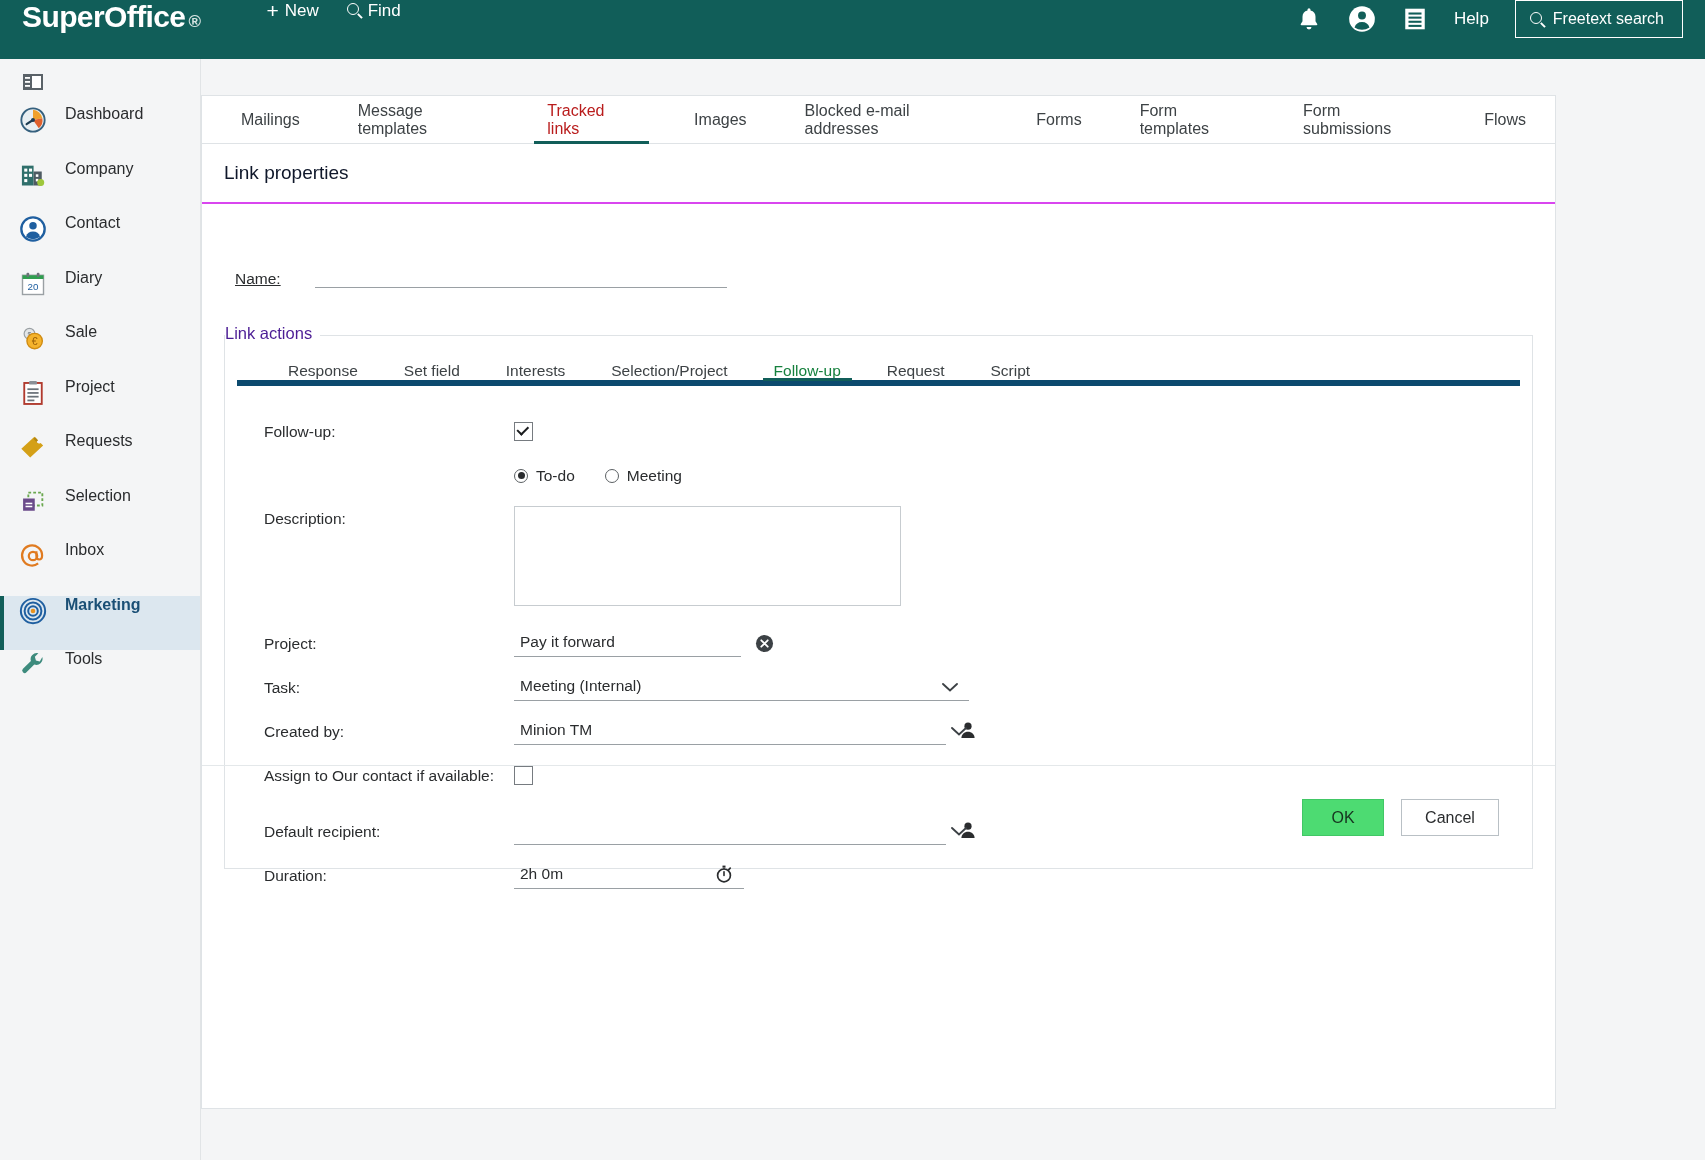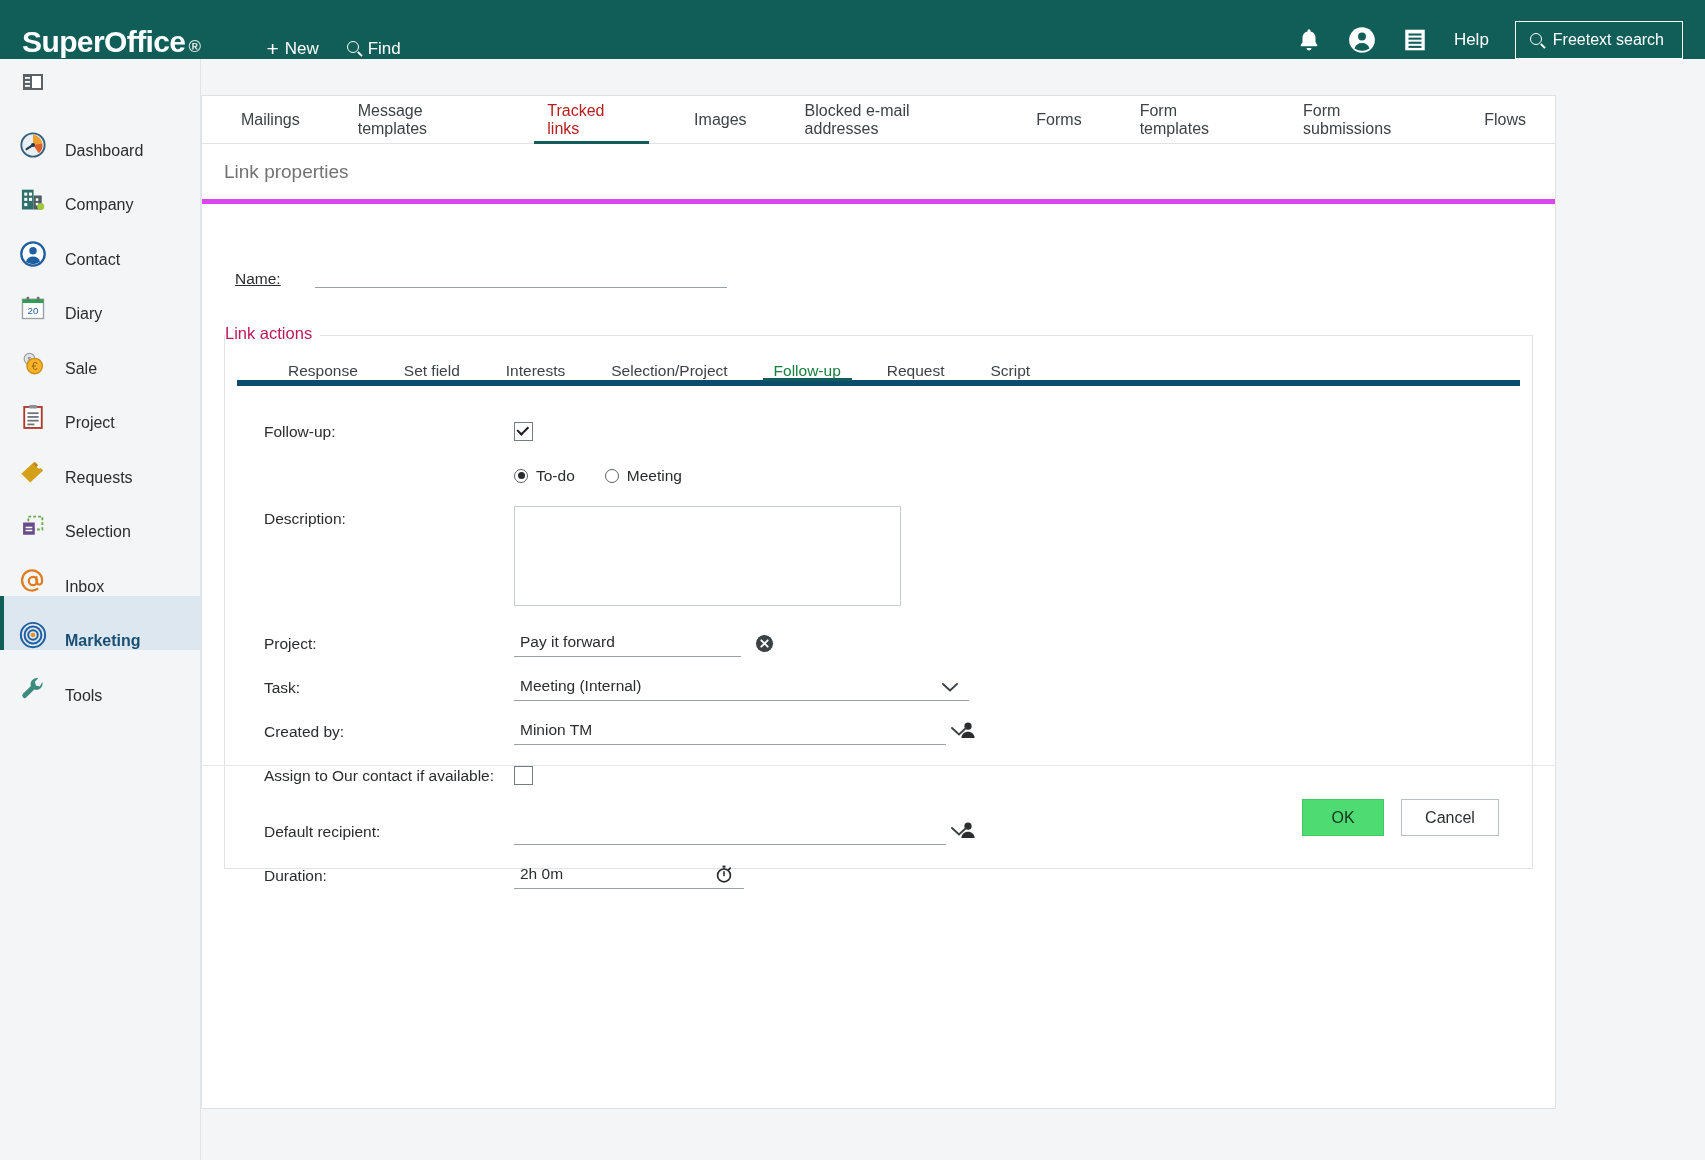--- a/index.html
+++ b/index.html
@@ -8,21 +8,21 @@
     width: 1705px; height: 1160px;
     font-family: "Liberation Sans", sans-serif;
     background: #ffffff;
     overflow: hidden;
   }
   .app { position: relative; width: 1705px; height: 1160px; background: #f4f5f6; }
 
   
   .topbar {
     position: absolute; top: 0; left: 0; width: 1705px; height: 59px;
-    background: #115e59; display: flex; align-items: flex-end;
+    background: #115e59; display: flex; align-items: flex-start;
   }
   .logo {
     margin-left: 22px; color: #fff; font-size: 30px; font-weight: bold;
     letter-spacing: -0.6px; display: flex; align-items: baseline;
   }
   .logo .dot { font-size: 17px; margin-left: 3px; color: #d6e4e2; }
   .topnav { display: flex; align-items: center; margin-left: 66px; gap: 28px; }
   .topnav-item {
     color: #ffffff; font-size: 17px; display: flex; align-items: center; gap: 6px;
     cursor: pointer;
@@ -45,21 +45,21 @@
     padding: 9px 18px 9px 14px; display: flex; align-items: center; gap: 8px; cursor: pointer;
   }
 
   
   .sidebar {
     position: absolute; top: 59px; left: 0; width: 201px; height: 1101px;
     background: #f4f5f6; border-right: 1px solid #e1e4e6;
   }
   .collapse-row { height: 46px; display: flex; align-items: center; padding-left: 18px; cursor: pointer; }
   .nav-item {
-    height: 54.5px; display: flex; align-items: flex-end; padding-left: 18px;
+    height: 54.5px; display: flex; align-items: flex-start; padding-left: 18px;
     font-size: 16px; color: #2a2c2e; cursor: pointer; gap: 17px;
   }
   .nav-item.active {
     background: #dce7ef; color: #1a4f75; font-weight: bold;
     border-left: 4px solid #115e59; padding-left: 14px;
   }
   .nav-ico { width: 30px; height: 30px; flex: 0 0 30px; display:flex; align-items:center; justify-content:center; }
 
   
   .main {
@@ -77,41 +77,41 @@
   .tab {
     display: flex; align-items: center; padding: 0 29px; font-size: 16px; color: #3d4245;
     cursor: pointer; position: relative;
   }
   .tab.active { color: #b91c1c; }
   .tab.active::after {
     content: ""; position: absolute; bottom: -1px; left: 16px; right: 16px; height: 3px; background: #115e59;
   }
   .section-title {
     height: 60px; display: flex; align-items: center; padding-left: 22px;
-    font-size: 19px; color: #737373; border-bottom: 5px solid #d946ef;
+    font-size: 19px; color: #0f172a; border-bottom: 2px solid #d946ef;
   }
   .body-area { padding: 38px 0 0 0; position: relative; }
 
   .name-row { display: flex; align-items: flex-end; padding-left: 33px; height: 46px; }
   .lbl { font-size: 15.5px; color: #2a2c2e; text-decoration: underline; }
   .name-label { width: 80px; }
   .underline-input {
     border: none; border-bottom: 1px solid #9aa0a4; background: transparent;
     font-family: "Liberation Sans", sans-serif; font-size: 15.5px; color: #2a2c2e;
     outline: none; padding: 2px 4px 4px 4px;
   }
 
   
   .fs {
     position: relative; margin: 47px 22px 0 22px; border: 1px solid #dfe3e6;
     height: 534px;
   }
   .fs-legend {
     position: absolute; top: -12px; left: 0px; background: #fff; padding: 0 8px 0 0;
-    font-size: 16.5px; color: #be185d;
+    font-size: 16.5px; color: #4c1d95;
   }
   .subtabs { height: 44px; display: flex; align-items: flex-end; border-bottom: 6px solid #0c4a6e; padding-left: 28px; }
   .subtab {
     display: flex; align-items: center; padding: 0 23px; font-size: 15.5px; color: #3d4245;
     cursor: pointer; position: relative;
   }
   .subtab.active { color: #15803d; }
   .subtab.active::after {
     content: ""; position: absolute; bottom: -1px; left: 12px; right: 12px; height: 3px; background: #115e59;
   }

